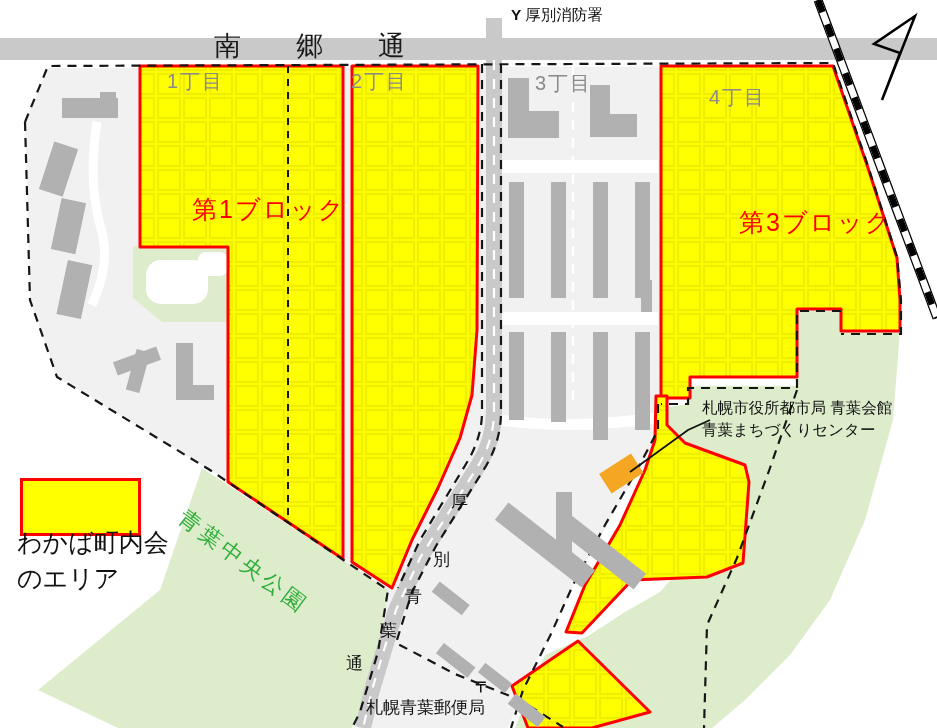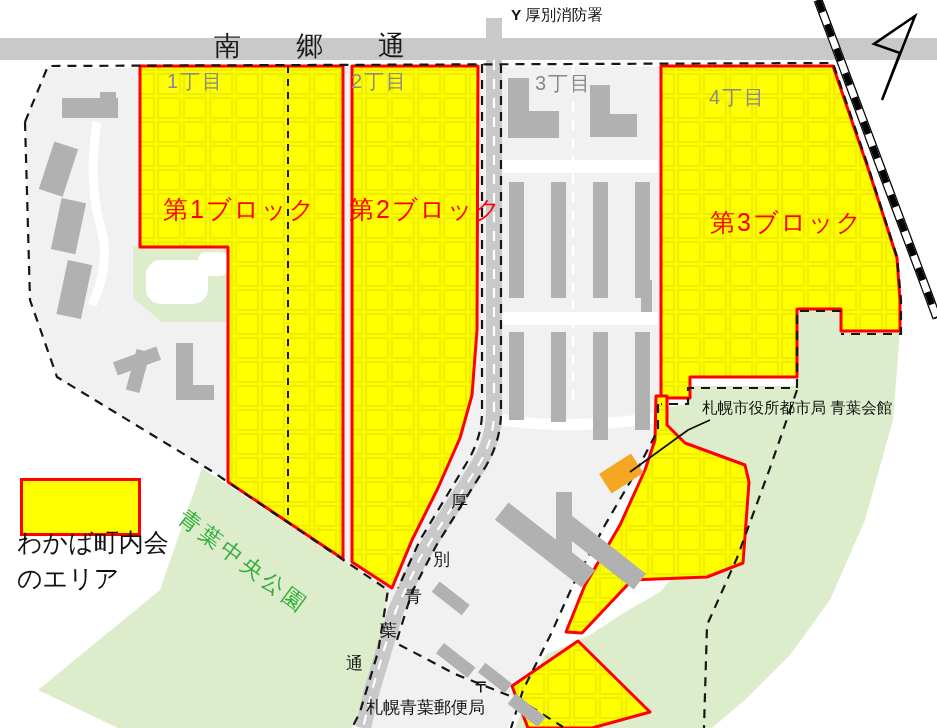--- a/index.html
+++ b/index.html
@@ -5,21 +5,21 @@
   html,body{margin:0;padding:0;background:#fff;}
   #map-stage{position:relative;width:937px;height:728px;overflow:hidden;
     font-family:"Liberation Sans","DejaVu Sans",sans-serif;background:#fff;}
   #map-svg{position:absolute;left:0;top:0;}
   .lbl{position:absolute;white-space:nowrap;color:#111;}
   .lbl-fire{left:511px;top:5px;font-size:15.5px;}
   .lbl-fire .sym{font-weight:bold;margin-right:4px;}
   .lbl-nango{left:206px;top:28px;font-size:27px;letter-spacing:55px;color:#1a1a1a;margin-left:8px;}
   .lbl-district{font-size:20px;color:#8a8a8a;letter-spacing:2px;}
   .d1{left:167px;top:68px;text-align:right;} .d2{left:351px;top:68px;} .d3{left:535px;top:70px;} .d4{left:709px;top:52px;margin-top:32px;}
-  .lbl-block{font-size:25px;color:#ff0000;letter-spacing:2px;}
+  .lbl-block{font-size:25px;color:#ff0000;letter-spacing:2px;margin-left:29px;}
   .bl1{left:163px;top:193px;} .bl2{left:349px;top:193px;} .bl3{left:710px;top:206px;}
   .legend-swatch{position:absolute;left:20px;top:478px;width:115px;height:52px;
     background:#ffff00;border:3px solid #ff0000;}
   .legend-text{left:17px;top:524px;font-size:25px;line-height:1.45;white-space:normal;width:220px;}
   .lbl-park{left:190px;top:503px;font-size:22px;color:#2fae3a;letter-spacing:4px;
     transform:rotate(37deg);transform-origin:0 0;}
   .lbl-ryokuchi{left:590px;top:649px;font-size:22px;color:#2fae3a;letter-spacing:2px;}
   .road-char{font-size:17px;color:#111;}
   .rc0{left:451px;top:490px;} .rc1{left:433px;top:548px;} .rc2{left:405px;top:585px;}
   .rc3{left:380px;top:619px;} .rc4{left:346px;top:652px;}
@@ -137,36 +137,36 @@
   </div>
 
   <div class="lbl lbl-nango">南郷通</div>
 
   <div class="lbl lbl-district d1">1丁目</div>
   <div class="lbl lbl-district d2">2丁目</div>
   <div class="lbl lbl-district d3">3丁目</div>
   <div class="lbl lbl-district d4">4丁目</div>
 
   <div class="lbl lbl-block bl1">第1ブロック</div>
-  <div class="lbl lbl-block bl2">第2ブロック</div>
   <div class="lbl lbl-block bl3">第3ブロック</div>
 
   <div class="legend-swatch"></div>
   <div class="lbl legend-text">
     <div>わかば町内会</div>
     <div>のエリア</div>
   </div>
 
   <div class="lbl lbl-park">青葉中央公園</div>
 
   <div class="lbl road-char rc0">厚</div>
   <div class="lbl road-char rc1">別</div>
   <div class="lbl road-char rc2">青</div>
   <div class="lbl road-char rc3">葉</div>
   <div class="lbl road-char rc4">通</div>
 
   <div class="lbl lbl-annot">
     <div>札幌市役所都市局 青葉会館</div>
+    <div>青葉まちづくりセンター</div>
   </div>
 
   <div class="lbl lbl-post-sym">〒</div>
   <div class="lbl lbl-post">札幌青葉郵便局</div>
 </div>
 
 </body></html>

